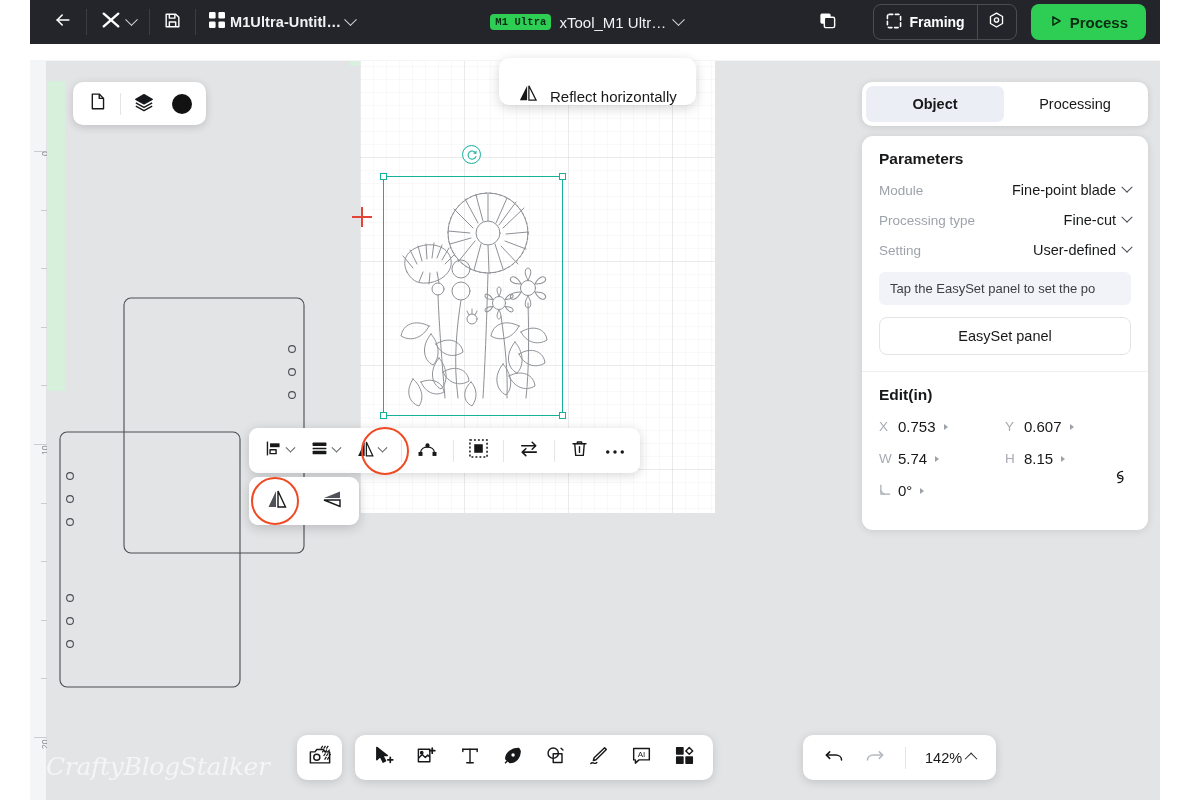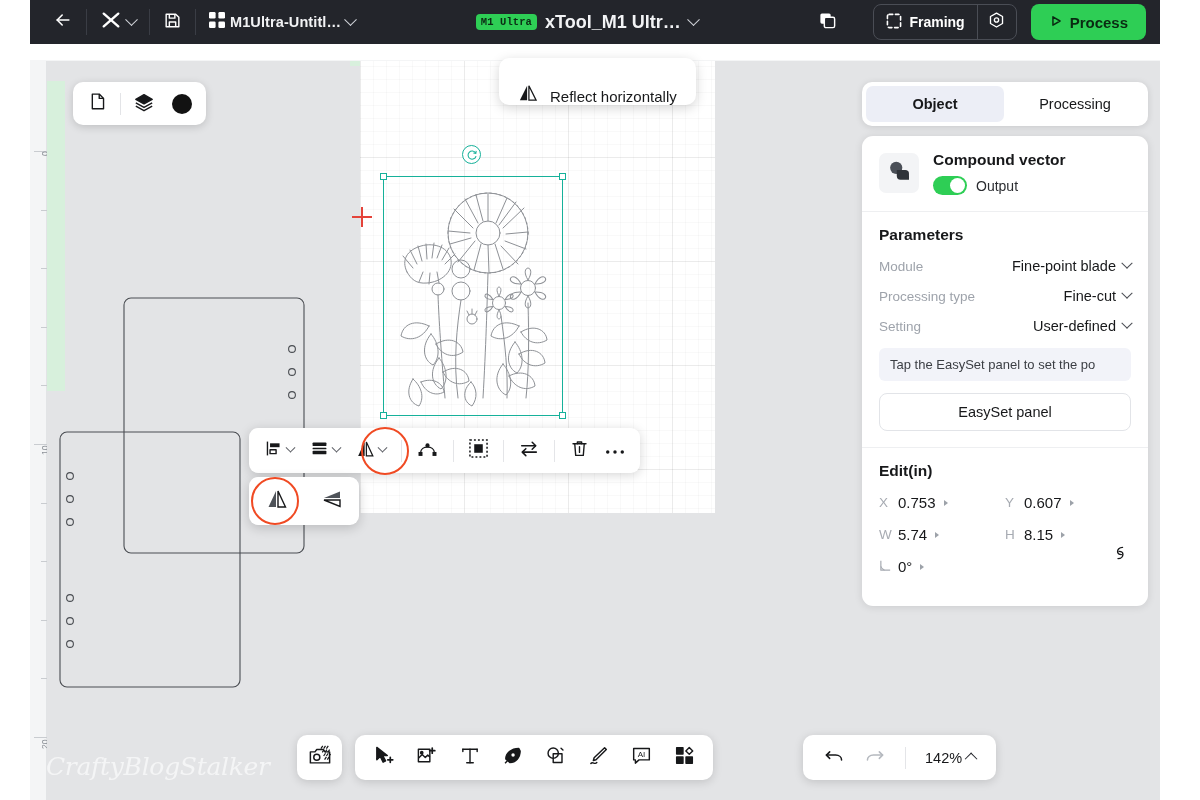--- a/index.html
+++ b/index.html
@@ -22,21 +22,21 @@
     height: 34px; display:flex; align-items:center; gap:5px;
     padding: 0 9px; border-radius:6px; cursor:pointer; color:#f2f3f5;
   }
   .tb-title { font-size:14.5px; font-weight:600; letter-spacing:.1px; white-space:nowrap; }
   .chev { display:inline-block; width:9px; height:9px; border-right:1.6px solid #cfd2d8;
           border-bottom:1.6px solid #cfd2d8; transform: rotate(45deg) translate(-2px,-2px); }
   .badge-ultra {
     background:#2ece55; color:#0b2c14; font-size:10.5px; font-weight:700;
     border-radius:4px; padding:2px 5px; letter-spacing:.1px;font-family:Liberation Mono, monospace;
   }
-  .machine-name { font-size:18px; font-weight:700; white-space:nowrap; }
+  .machine-name { font-size:15px; font-weight:400; white-space:nowrap; }
   .framing-group {
     display:flex; align-items:center; border:1px solid #4a4d55; border-radius:8px;
     height:36px; overflow:hidden;
   }
   .framing-btn { display:flex; align-items:center; gap:7px; padding:0 12px; height:100%;
                  cursor:pointer; font-size:14px; font-weight:600; }
   .framing-div { width:1px; height:100%; background:#4a4d55; }
   .gear-btn { width:38px; height:100%; display:flex; align-items:center; justify-content:center; cursor:pointer; }
   .process-btn {
     background:#2ece55; color:#0a2a12; height:36px; border-radius:8px;
@@ -774,37 +774,20 @@
 
   <div class="rpanel">
 
     <div class="tabs">
       <div class="tab active">Object</div>
       <div class="tab">Processing</div>
     </div>
 
     <div class="card rpanel-card2">
 
-      <div class="obj-row">
-        <div class="obj-thumb">
-          <span>
-            <svg width="24" height="24" viewBox="0 0 26 26">
-              <circle cx="10" cy="9.6" r="6.6" fill="#4a4f57"></circle>
-              <path d="M10.6 12 h9.2 a4 4 0 0 1 4 4 v6.4 h-9.2 a4 4 0 0 1 -4 -4 z" fill="#2f3339"></path>
-            </svg>
-          </span>
-        </div>
-        <div>
-          <div class="obj-title">Compound vector</div>
-          <div class="toggle-row">
-            <div class="toggle"></div>
-            <span class="toggle-label">Output</span>
-          </div>
-        </div>
-      </div>
 
       <div class="sec">
         <div class="sec-title">Parameters</div>
 
         <div class="prow">
           <span class="plabel">Module</span>
           <span class="pvalue">
             <span>Fine-point blade</span>
             <span class="pchev"></span>
           </span>

